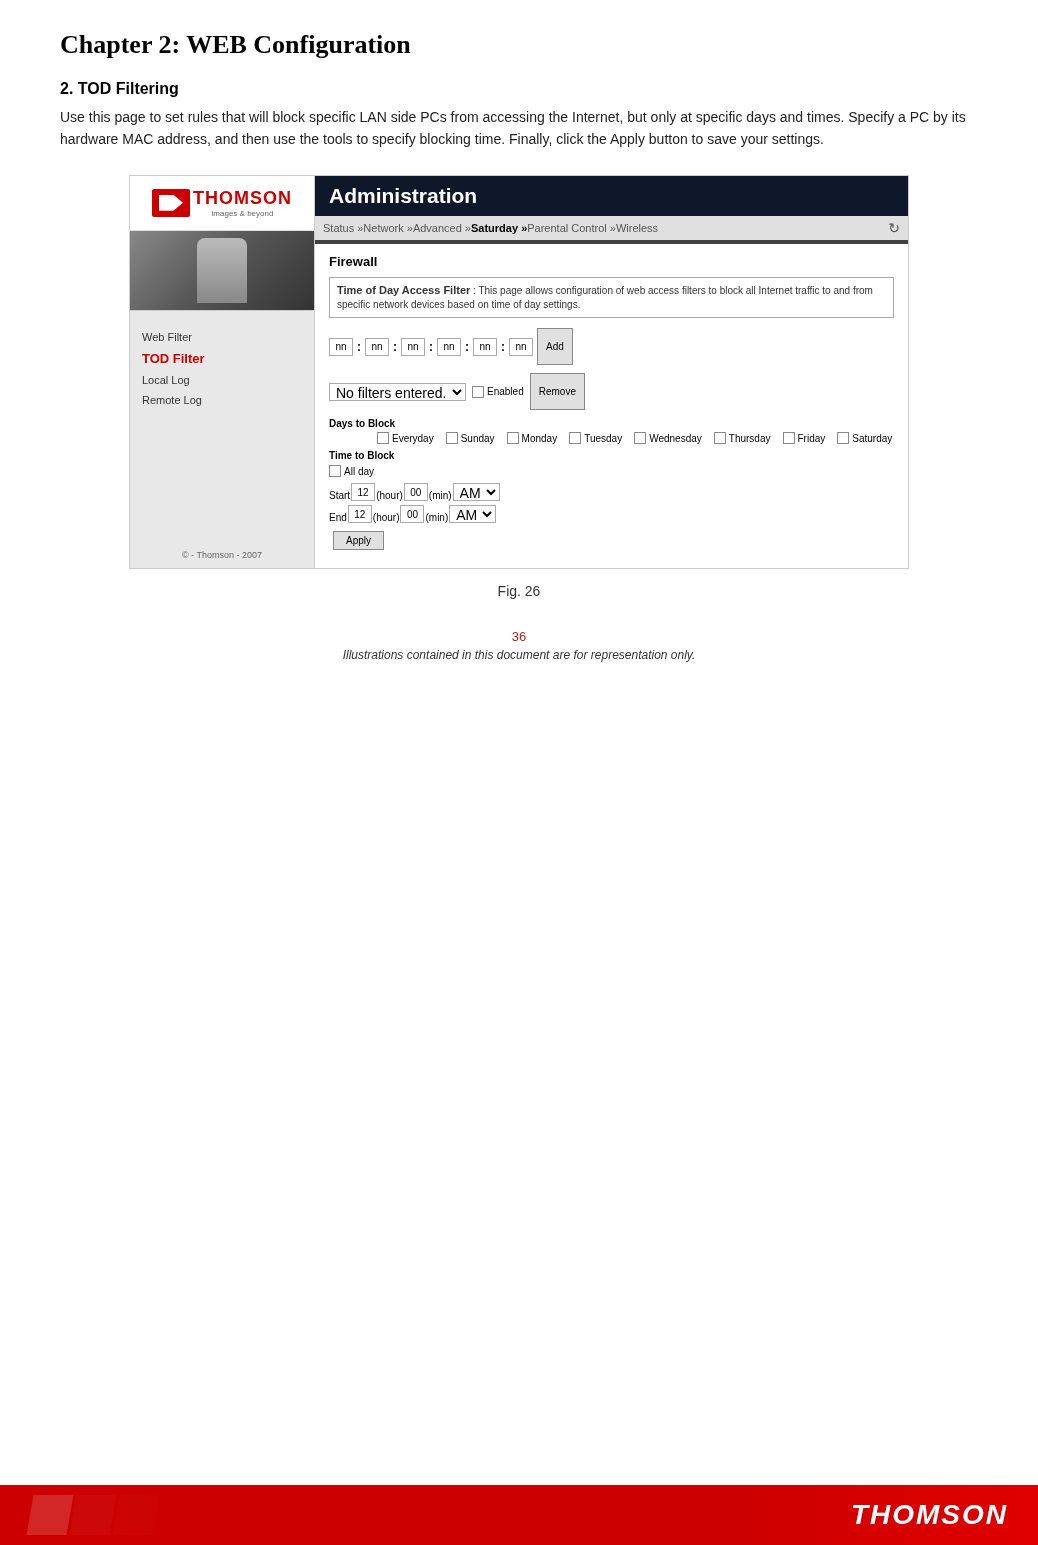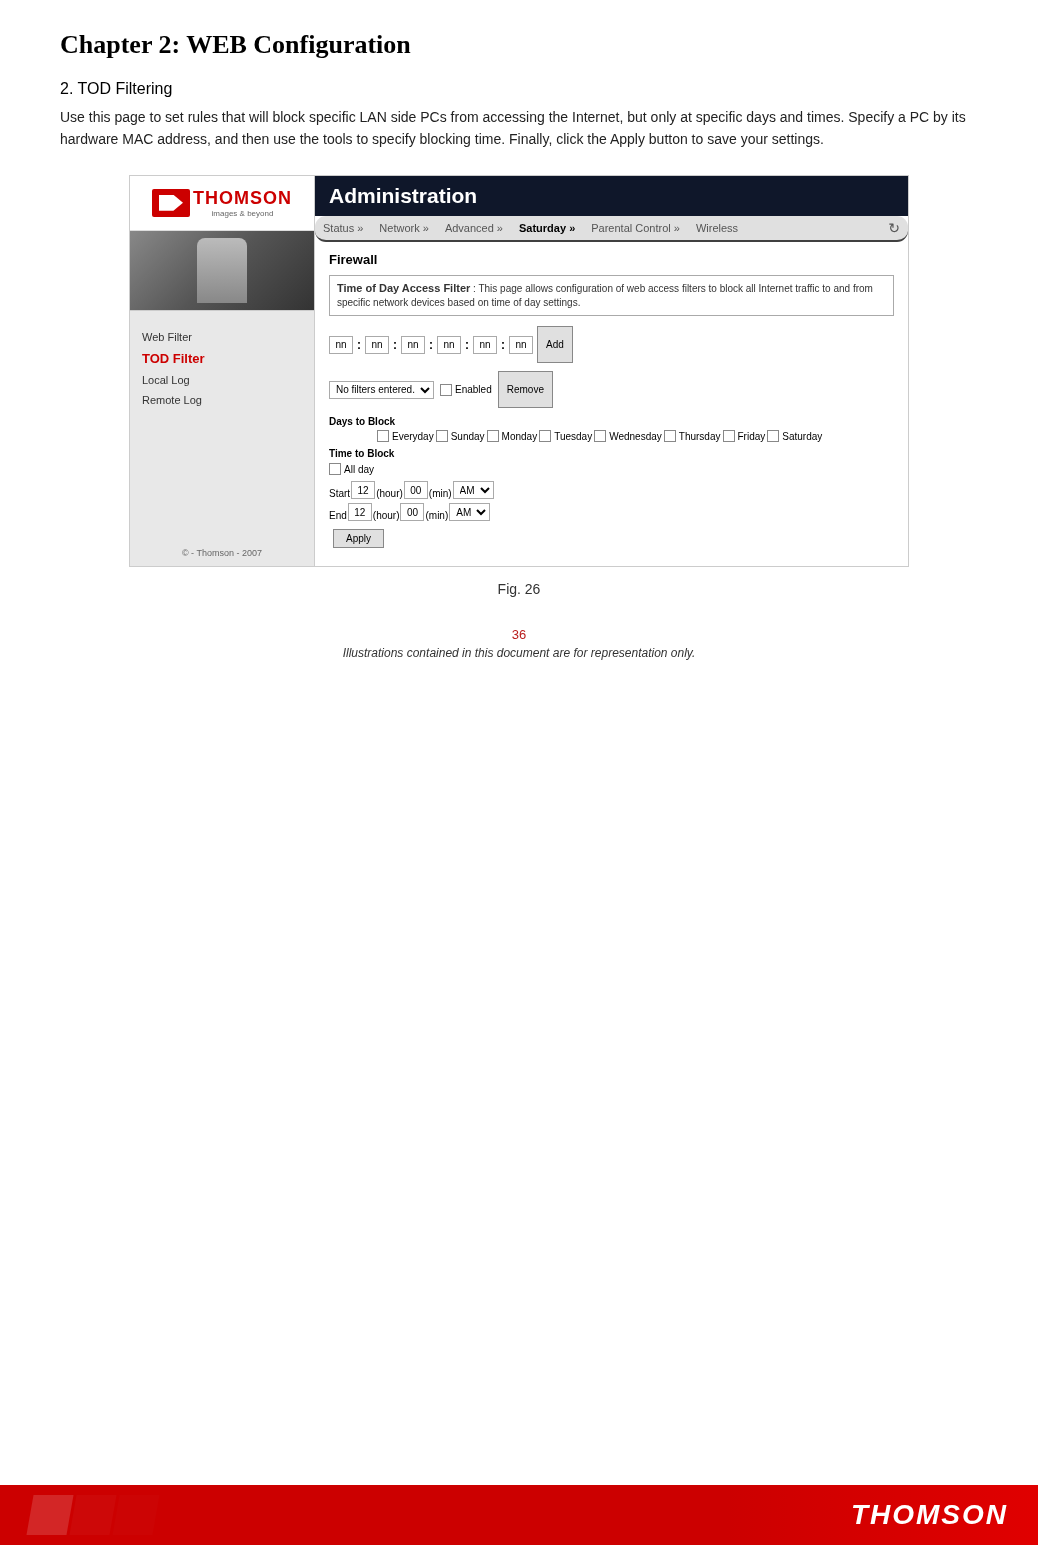--- a/index.html
+++ b/index.html
@@ -21,21 +21,21 @@
       font-size: 26px;
       font-weight: bold;
       font-family: 'Times New Roman', serif;
       color: #000;
       margin-bottom: 20px;
       border-bottom: none;
     }
 
     h2.section-title {
       font-size: 16px;
-      font-weight: normal;
+      font-weight: bold;
       margin-bottom: 8px;
     }
 
     .section-description {
       font-size: 14px;
       line-height: 1.6;
       margin-bottom: 24px;
       color: #222;
     }
 
@@ -150,23 +150,22 @@
       padding: 8px 14px;
     }
 
     .ss-nav-bar {
       background: #e0e0e0;
       padding: 4px 8px;
       font-size: 11px;
       color: #333;
       display: flex;
       align-items: center;
-      gap: 16px;
-      border-bottom: 2px solid #404040;
-      border-radius: 11px;
+      gap: 0;
+      border-bottom: 4px solid #404040;
     }
 
     .ss-nav-bar span {
       color: #555;
     }
 
     .ss-nav-bar .active-nav {
       font-weight: bold;
       color: #000;
     }
@@ -228,21 +227,21 @@
     .ss-btn {
       padding: 12px 8px;
       font-size: 10px;
       background: #e0e0e0;
       border: 1px solid #888;
       cursor: pointer;
     }
 
     .ss-select-small {
       height: 18px;
-      font-size: 10px;
+      font-size: 14px;
       border: 1px solid #aaa;
       background: #fff;
       padding: 0 2px;
     }
 
     .ss-filter-row {
       display: flex;
       align-items: center;
       gap: 6px;
       margin-bottom: 8px;
@@ -270,21 +269,21 @@
 
     .ss-days-label {
       font-size: 10px;
       font-weight: bold;
       margin-bottom: 3px;
     }
 
     .ss-days-grid {
       display: flex;
       flex-wrap: wrap;
-      gap: 2px;
+      gap: 12px;
       font-size: 10px;
       padding-left: 48px;
     }
 
     .ss-time-section {
       margin-bottom: 8px;
     }
 
     .ss-time-label {
       font-size: 10px;

